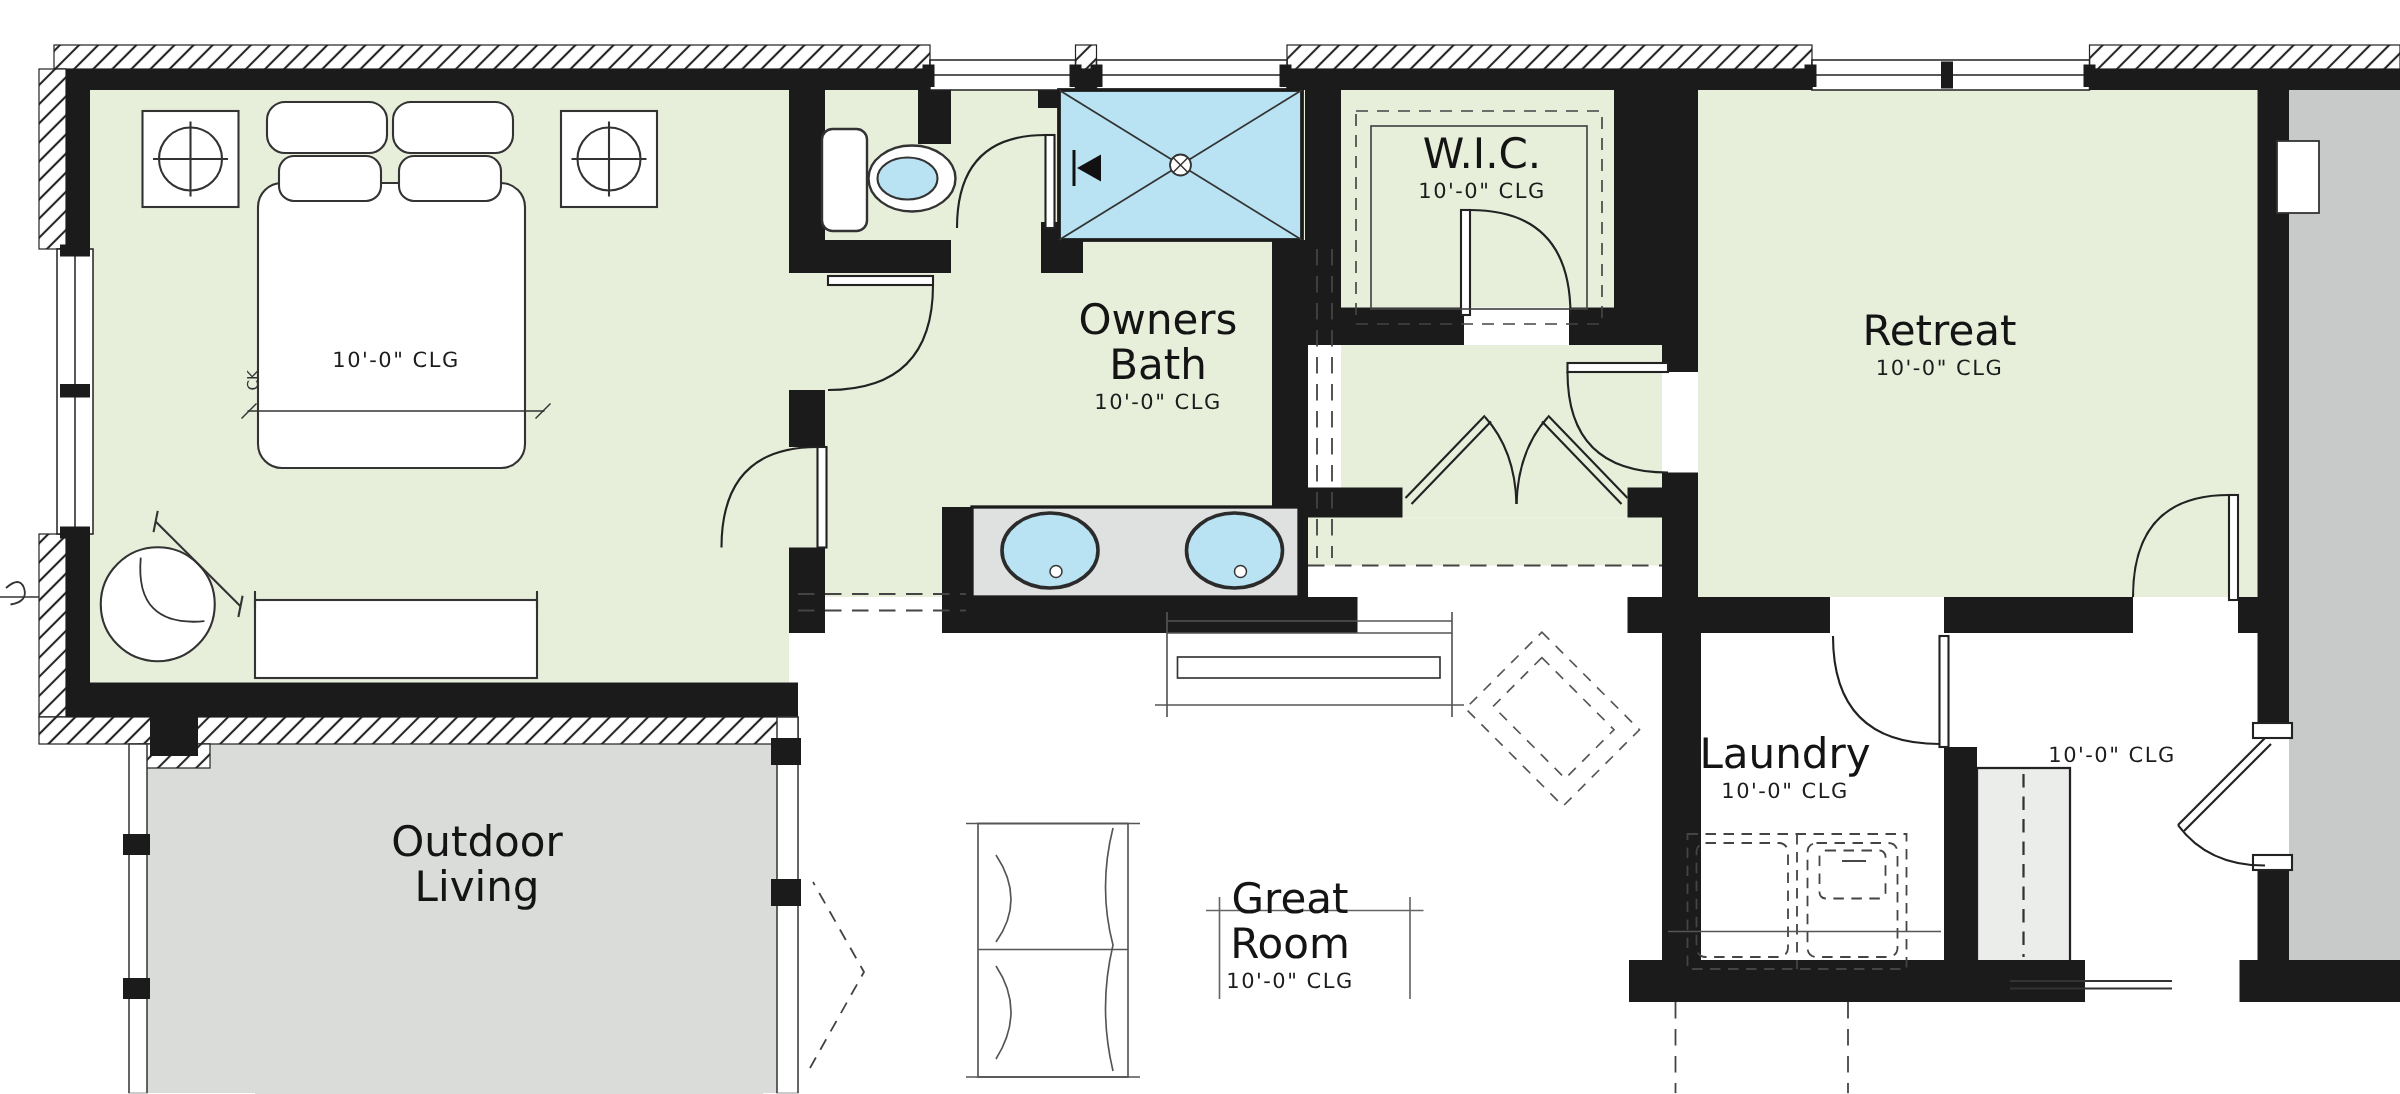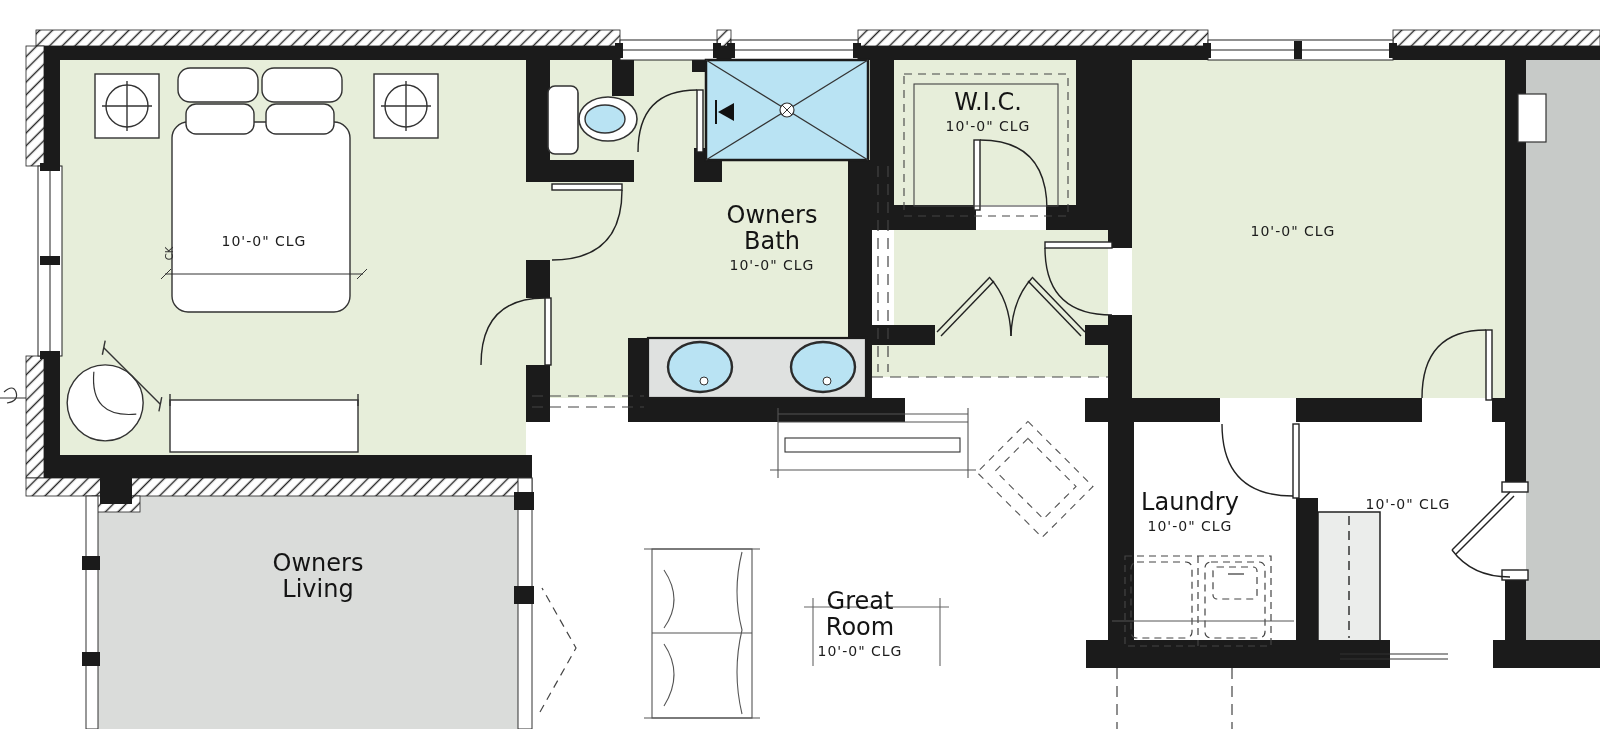--- a/index.html
+++ b/index.html
@@ -9,21 +9,21 @@
     background:#ffffff;
     overflow:hidden;
     font-family:"DejaVu Sans", sans-serif;
   }
   .plan svg{position:absolute;left:0;top:0;z-index:1;}
   .room-label{
     position:absolute;z-index:2;
     transform:translate(-50%,-50%);
     text-align:center;color:#141414;line-height:1.08;
   }
-  .room-label .name{font-size:24px;display:block;}
+  .room-label .name{font-size:28px;display:block;}
   .room-label .clg{
     font-size:14px;display:block;margin-top:3px;letter-spacing:1px;
     font-family:"DejaVu Sans", sans-serif;color:#1c1c1c;
   }
   .bed-tag{
     position:absolute;z-index:2;left:163px;top:248px;
     font-size:10px;color:#333;transform:rotate(-90deg);
   }
 </style>
 </head>
@@ -325,25 +325,26 @@
   <span class="name">Owners Bath</span>
   <span class="clg">10'-0" CLG</span>
 </div>
 
 <div class="room-label" style="left:988px;top:112px;width:200px">
   <span class="name">W.I.C.</span>
   <span class="clg">10'-0" CLG</span>
 </div>
 
 <div class="room-label" style="left:1293px;top:230px;width:200px">
+  <span class="name">Retreat</span>
   <span class="clg">10'-0" CLG</span>
 </div>
 
 <div class="room-label" style="left:318px;top:577px;width:130px">
-  <span class="name">Owners Living</span>
+  <span class="name">Outdoor Living</span>
 </div>
 
 <div class="room-label" style="left:860px;top:624px;width:110px">
   <span class="name">Great Room</span>
   <span class="clg">10'-0" CLG</span>
 </div>
 
 <div class="room-label" style="left:1190px;top:512px;width:220px">
   <span class="name">Laundry</span>
   <span class="clg">10'-0" CLG</span>

